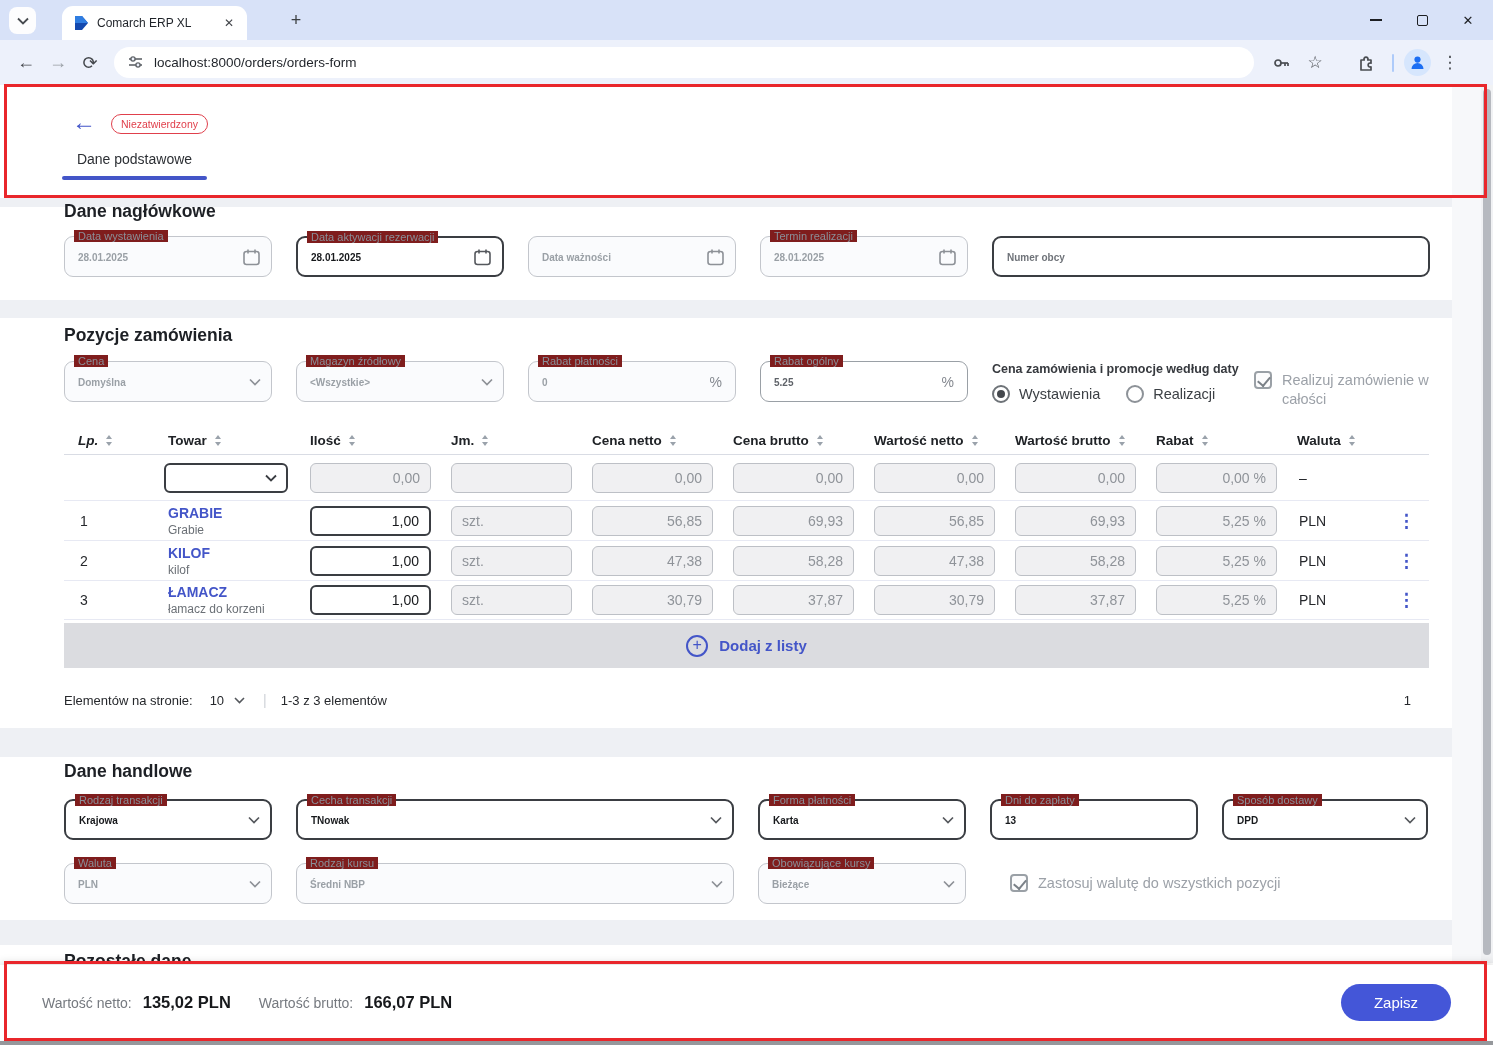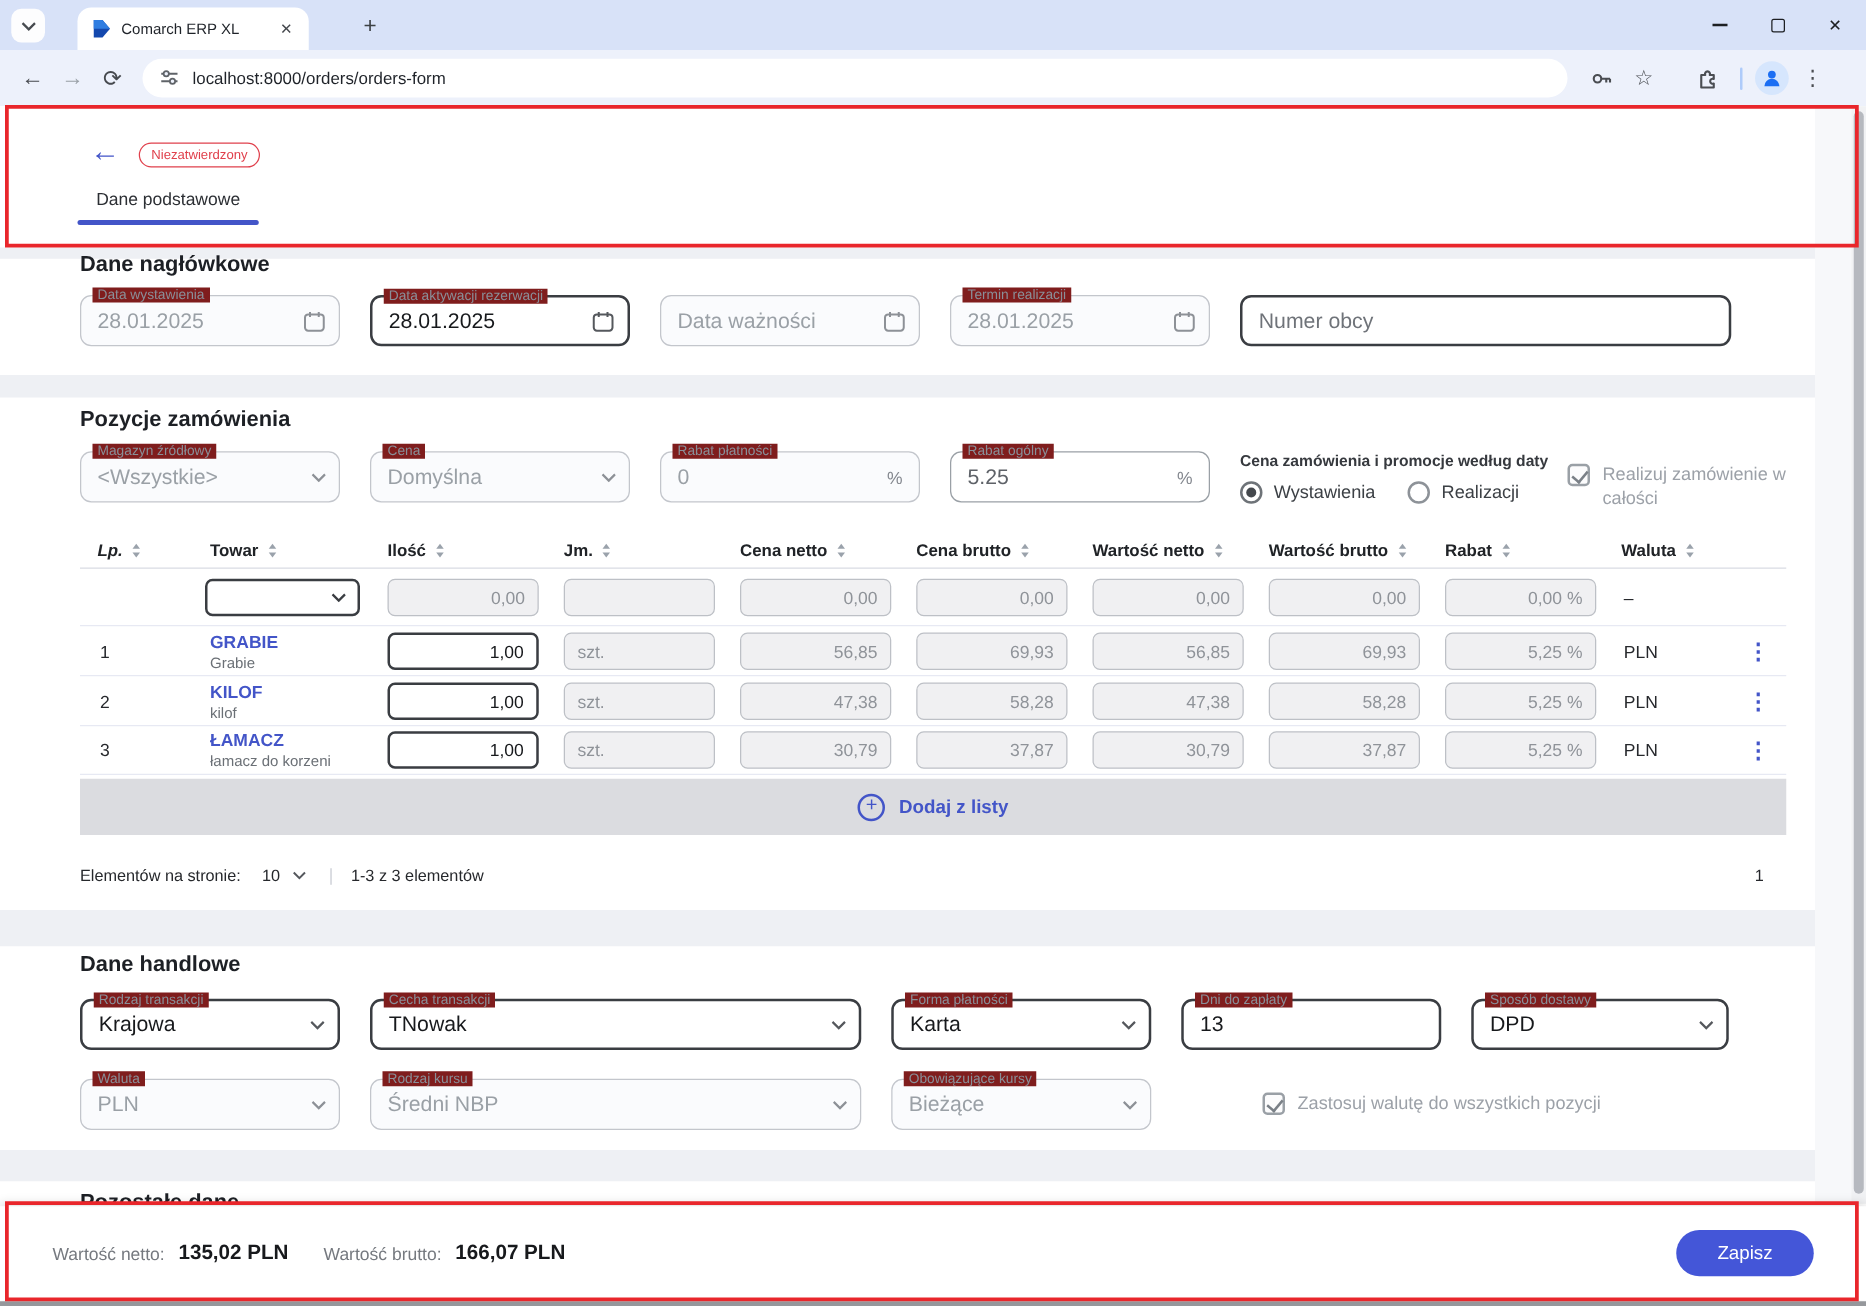--- a/index.html
+++ b/index.html
@@ -56,26 +56,26 @@
   .ptab-line { margin-top:7px; height:4px; border-radius:3px; background:#4355c8; }
 
   .sec-title { font-size:17.5px; font-weight:bold; color:#1d2025; }
 
   
   .frow { position:absolute; left:64px; display:flex; gap:24px; }
   .mfield { position:relative; height:41px; border:1px solid #c3c6cc; border-radius:9px; background:#fafbfd; }
   .mfield.on { border:2px solid #3a3d42; background:#fff; }
   .mfield.semi { border:1.4px solid #9aa0a6; background:#fff; }
   .mlbl { position:absolute; top:-7px; left:9px; font-size:11px; color:#8a8f98; background:#7f1d1d; padding:0 4px; white-space:nowrap; }
-  .mval { position:absolute; left:13px; top:50%; transform:translateY(-50%); font-size:17px; color:#9aa0a6; white-space:nowrap; }
+  .mval { position:absolute; left:13px; top:50%; transform:translateY(-50%); font-size:10px; color:#9aa0a6; white-space:nowrap;font-weight:bold; }
   .mfield.on .mval { color:#17191c; }
   .mfield.semi .mval { color:#5e6268; }
   .mico { position:absolute; right:10px; top:50%; transform:translateY(-50%); display:flex; }
   .msuf { position:absolute; right:13px; top:50%; transform:translateY(-50%); font-size:14px; color:#84888f; }
-  .w208 { width:208px; } .w438 { width:393px; } .w206 { width:206px; }
+  .w208 { width:208px; } .w438 { width:438px; } .w206 { width:206px; }
 
   
   .radio-group { position:absolute; left:992px; width:260px; }
   .rg-label { font-size:12.5px; font-weight:bold; color:#36393e; white-space:nowrap; }
   .rg-opts { display:flex; gap:26px; margin-top:9px; align-items:center; }
   .ropt { display:flex; align-items:center; gap:9px; }
   .radio { width:18px; height:18px; border:2px solid #6e7378; border-radius:50%; position:relative; flex:none; }
   .radio.unsel { border-color:#8d9298; }
   .radio.sel::after { content:""; position:absolute; left:3px; top:3px; width:8px; height:8px; border-radius:50%; background:#44484d; }
   .ropt-label { font-size:14.5px; color:#3c4045; }
@@ -270,31 +270,31 @@
     </div>
     <div class="mfield on w438">
       <span class="mval" style="color:#6f7379;">Numer obcy</span>
     </div>
   </div>
   <div class="band" style="top:215px; height:18px;"></div>
 
   <div class="sec-title" style="position:absolute; left:64px; top:240px;">Pozycje zamówienia</div>
   <div class="frow" style="top:276px;">
     <div class="mfield w208">
+      <span class="mlbl">Cena</span>
+      <span class="mval">Domyślna</span>
+      <span class="mico">
+          <svg width="12" height="8" viewBox="0 0 12 8">
+            <polyline points="1,1.5 6,6.5 11,1.5" fill="none" stroke="#8d9197" stroke-width="1.7"></polyline>
+          </svg>
+        </span>
+    </div>
+    <div class="mfield w208">
       <span class="mlbl">Magazyn źródłowy</span>
       <span class="mval">&lt;Wszystkie&gt;</span>
-      <span class="mico">
-          <svg width="12" height="8" viewBox="0 0 12 8">
-            <polyline points="1,1.5 6,6.5 11,1.5" fill="none" stroke="#8d9197" stroke-width="1.7"></polyline>
-          </svg>
-        </span>
-    </div>
-    <div class="mfield w208">
-      <span class="mlbl">Cena</span>
-      <span class="mval">Domyślna</span>
       <span class="mico">
           <svg width="12" height="8" viewBox="0 0 12 8">
             <polyline points="1,1.5 6,6.5 11,1.5" fill="none" stroke="#8d9197" stroke-width="1.7"></polyline>
           </svg>
         </span>
     </div>
     <div class="mfield w208">
       <span class="mlbl">Rabat płatności</span>
       <span class="mval">0</span>
       <span class="msuf">%</span>

